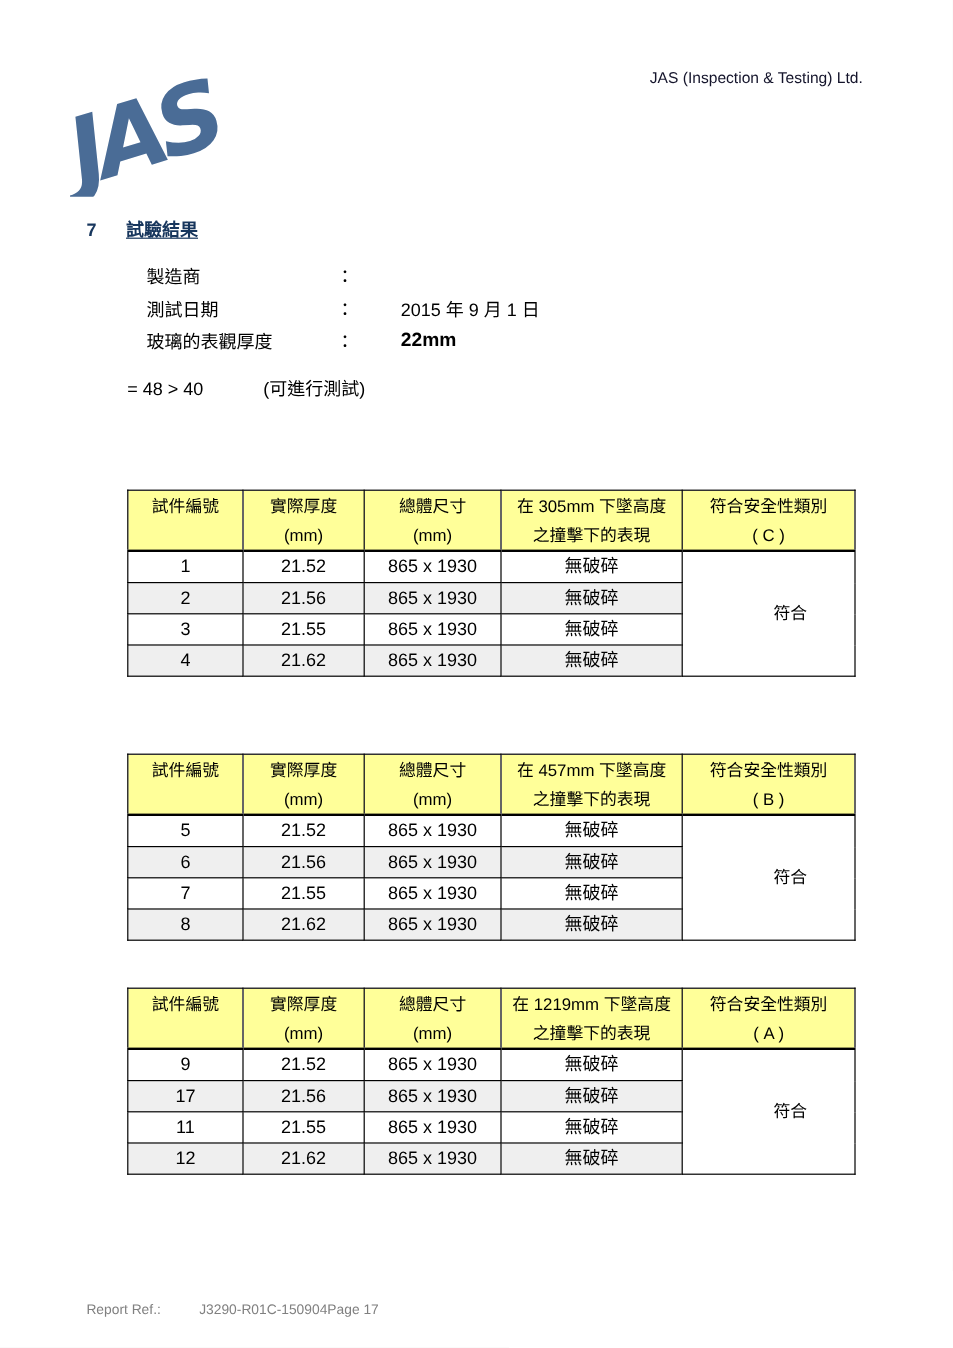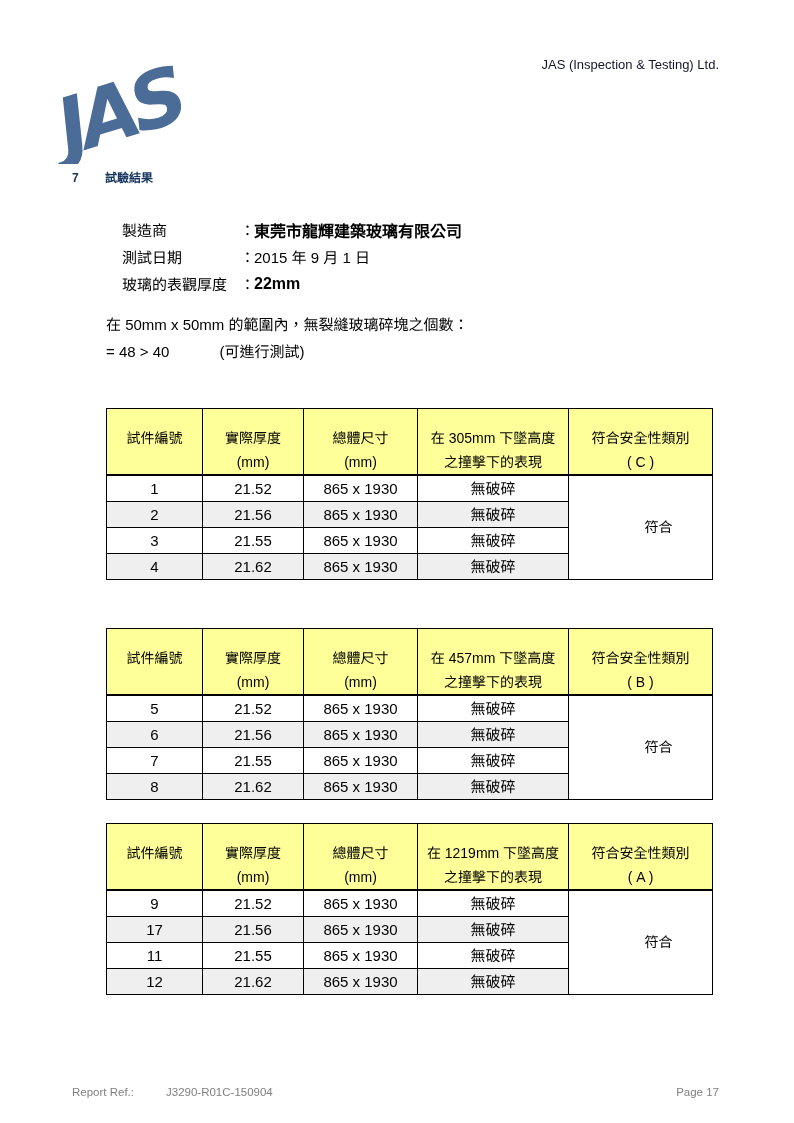--- a/index.html
+++ b/index.html
@@ -5,50 +5,50 @@
   * { margin:0; padding:0; box-sizing:border-box; }
   body { background:#e8e8e8; font-family:"Liberation Sans", sans-serif; }
   .page {
     position:relative; width:794px; height:1123px; margin:0 auto;
     background:#ffffff; color:#000; overflow:hidden;
   }
   
   .logo { position:absolute; left:54px; top:48px; width:172px; height:116px; }
   .company { position:absolute; top:57px; right:75px; font-size:13px; color:#14142b;text-align:right; }
   
-  .heading { position:absolute; top:168px; left:72px; color:#17365D; font-weight:bold; font-size:12px; }
+  .heading { position:absolute; top:180px; left:72px; color:#17365D; font-weight:bold; font-size:15px;text-decoration:underline; }
   .heading .num { display:inline-block; width:33px; }
   
   .info { position:absolute; top:216px; left:122px; font-size:15px; }
-  .info-row { display:flex; height:27px; align-items:center; }
+  .info-row { display:flex; height:27px; align-items:center;gap:40px; }
   .info-label { width:118px; }
   .info-colon { width:14px; }
   .bold { font-weight:bold; font-size:16px; }
   
   .note { position:absolute; top:311px; left:106px; font-size:15px; line-height:27px; }
   .note .gap { display:inline-block; width:50px; }
   
   .rtable { border-collapse:collapse; table-layout:fixed; width:606px; border:1.5px solid #000; }
   .rtable th, .rtable td { border:1px solid #000; text-align:center; overflow:hidden; }
   .rtable thead th {
     background:#FFFF99; font-weight:normal; font-size:14px;
-    height:50px; line-height:24px; vertical-align:top; padding-top:17px;
+    height:50px; line-height:24px; vertical-align:top; padding-top:1px;
     white-space:pre-line; border-bottom:2px solid #000;
   }
   .rtable tbody td { height:25px; line-height:25px; font-size:15px; background:#ffffff; }
   .rtable tbody tr.alt td { background:#EFEFEF; }
   .rtable tbody td.merge { background:#ffffff; vertical-align:middle; font-size:14px;padding-left:36px; }
   .c1{width:96px} .c2{width:101px} .c3{width:114px} .c4{width:151px} .c5{width:144px}
   .tpos1 { position:absolute; top:408px; left:106px; }
   .tpos2 { position:absolute; top:628px; left:106px; }
   .tpos3 { position:absolute; top:823px; left:106px; }
   
   .footer {
     position:absolute; top:1086px; left:72px; right:75px;
-    display:flex; justify-content:space-between;
+    display:flex; 
     color:#808080; font-size:11.5px;
   }
   .footer .ref-val { margin-left:32px; }
 </style>
 </head>
 <body>
 
 <div class="page">
 
   <div class="logo">
@@ -59,36 +59,34 @@
   <div class="company">JAS (Inspection &amp; Testing) Ltd.</div>
 
   <div class="heading">
     <span class="num">7</span><span>試驗結果</span>
   </div>
 
   <div class="info">
     <div class="info-row">
       <span class="info-label">製造商</span>
       <span class="info-colon">：</span>
-      <span class="bold">東莞市龍輝建築玻璃有限公司</span>
     </div>
     <div class="info-row">
       <span class="info-label">測試日期</span>
       <span class="info-colon">：</span>
       <span>2015 年 9 月 1 日</span>
     </div>
     <div class="info-row">
       <span class="info-label">玻璃的表觀厚度</span>
       <span class="info-colon">：</span>
       <span class="bold">22mm</span>
     </div>
   </div>
 
   <div class="note">
-    <div>在 50mm x 50mm 的範圍內，無裂縫玻璃碎塊之個數：</div>
     <div><span>= 48 &gt; 40</span><span class="gap"></span><span>(可進行測試)</span></div>
   </div>
 
   <table class="rtable tpos1">
     <colgroup>
         <col class="c1">
         <col class="c2">
         <col class="c3">
         <col class="c4">
         <col class="c5">

